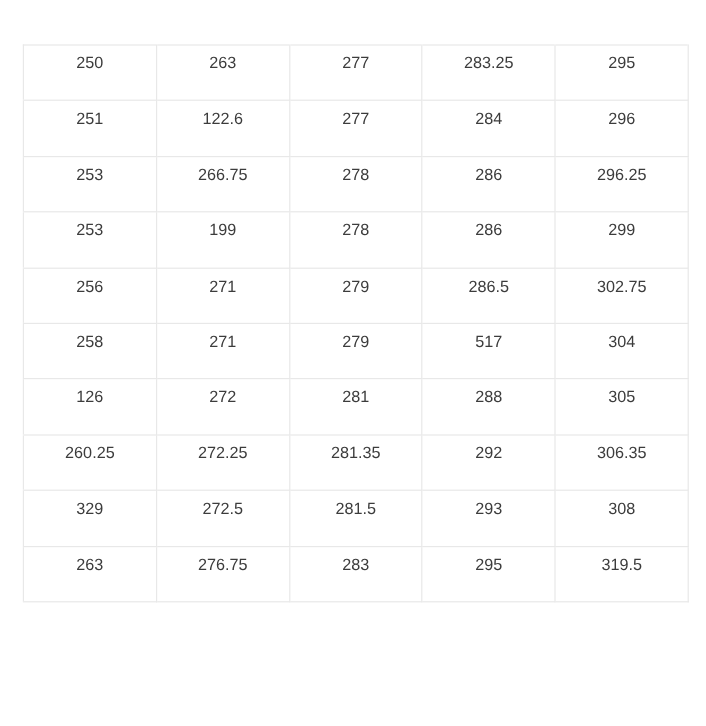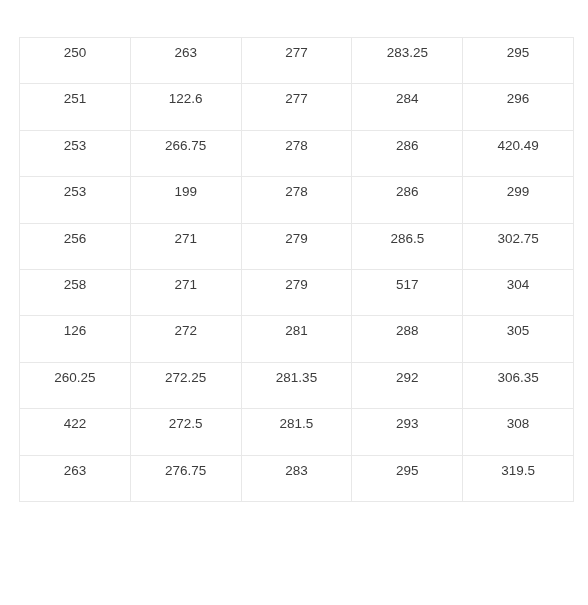--- a/index.html
+++ b/index.html
@@ -72,21 +72,21 @@
           <td>122.6</td>
           <td>277</td>
           <td>284</td>
           <td>296</td>
         </tr>
         <tr>
           <td>253</td>
           <td>266.75</td>
           <td>278</td>
           <td>286</td>
-          <td>420.49</td>
+          <td>296.25</td>
         </tr>
         <tr>
           <td>253</td>
           <td>199</td>
           <td>278</td>
           <td>286</td>
           <td>299</td>
         </tr>
         <tr>
           <td>256</td>
@@ -110,21 +110,21 @@
           <td>305</td>
         </tr>
         <tr>
           <td>260.25</td>
           <td>272.25</td>
           <td>281.35</td>
           <td>292</td>
           <td>306.35</td>
         </tr>
         <tr>
-          <td>422</td>
+          <td>329</td>
           <td>272.5</td>
           <td>281.5</td>
           <td>293</td>
           <td>308</td>
         </tr>
         <tr>
           <td>263</td>
           <td>276.75</td>
           <td>283</td>
           <td>295</td>

